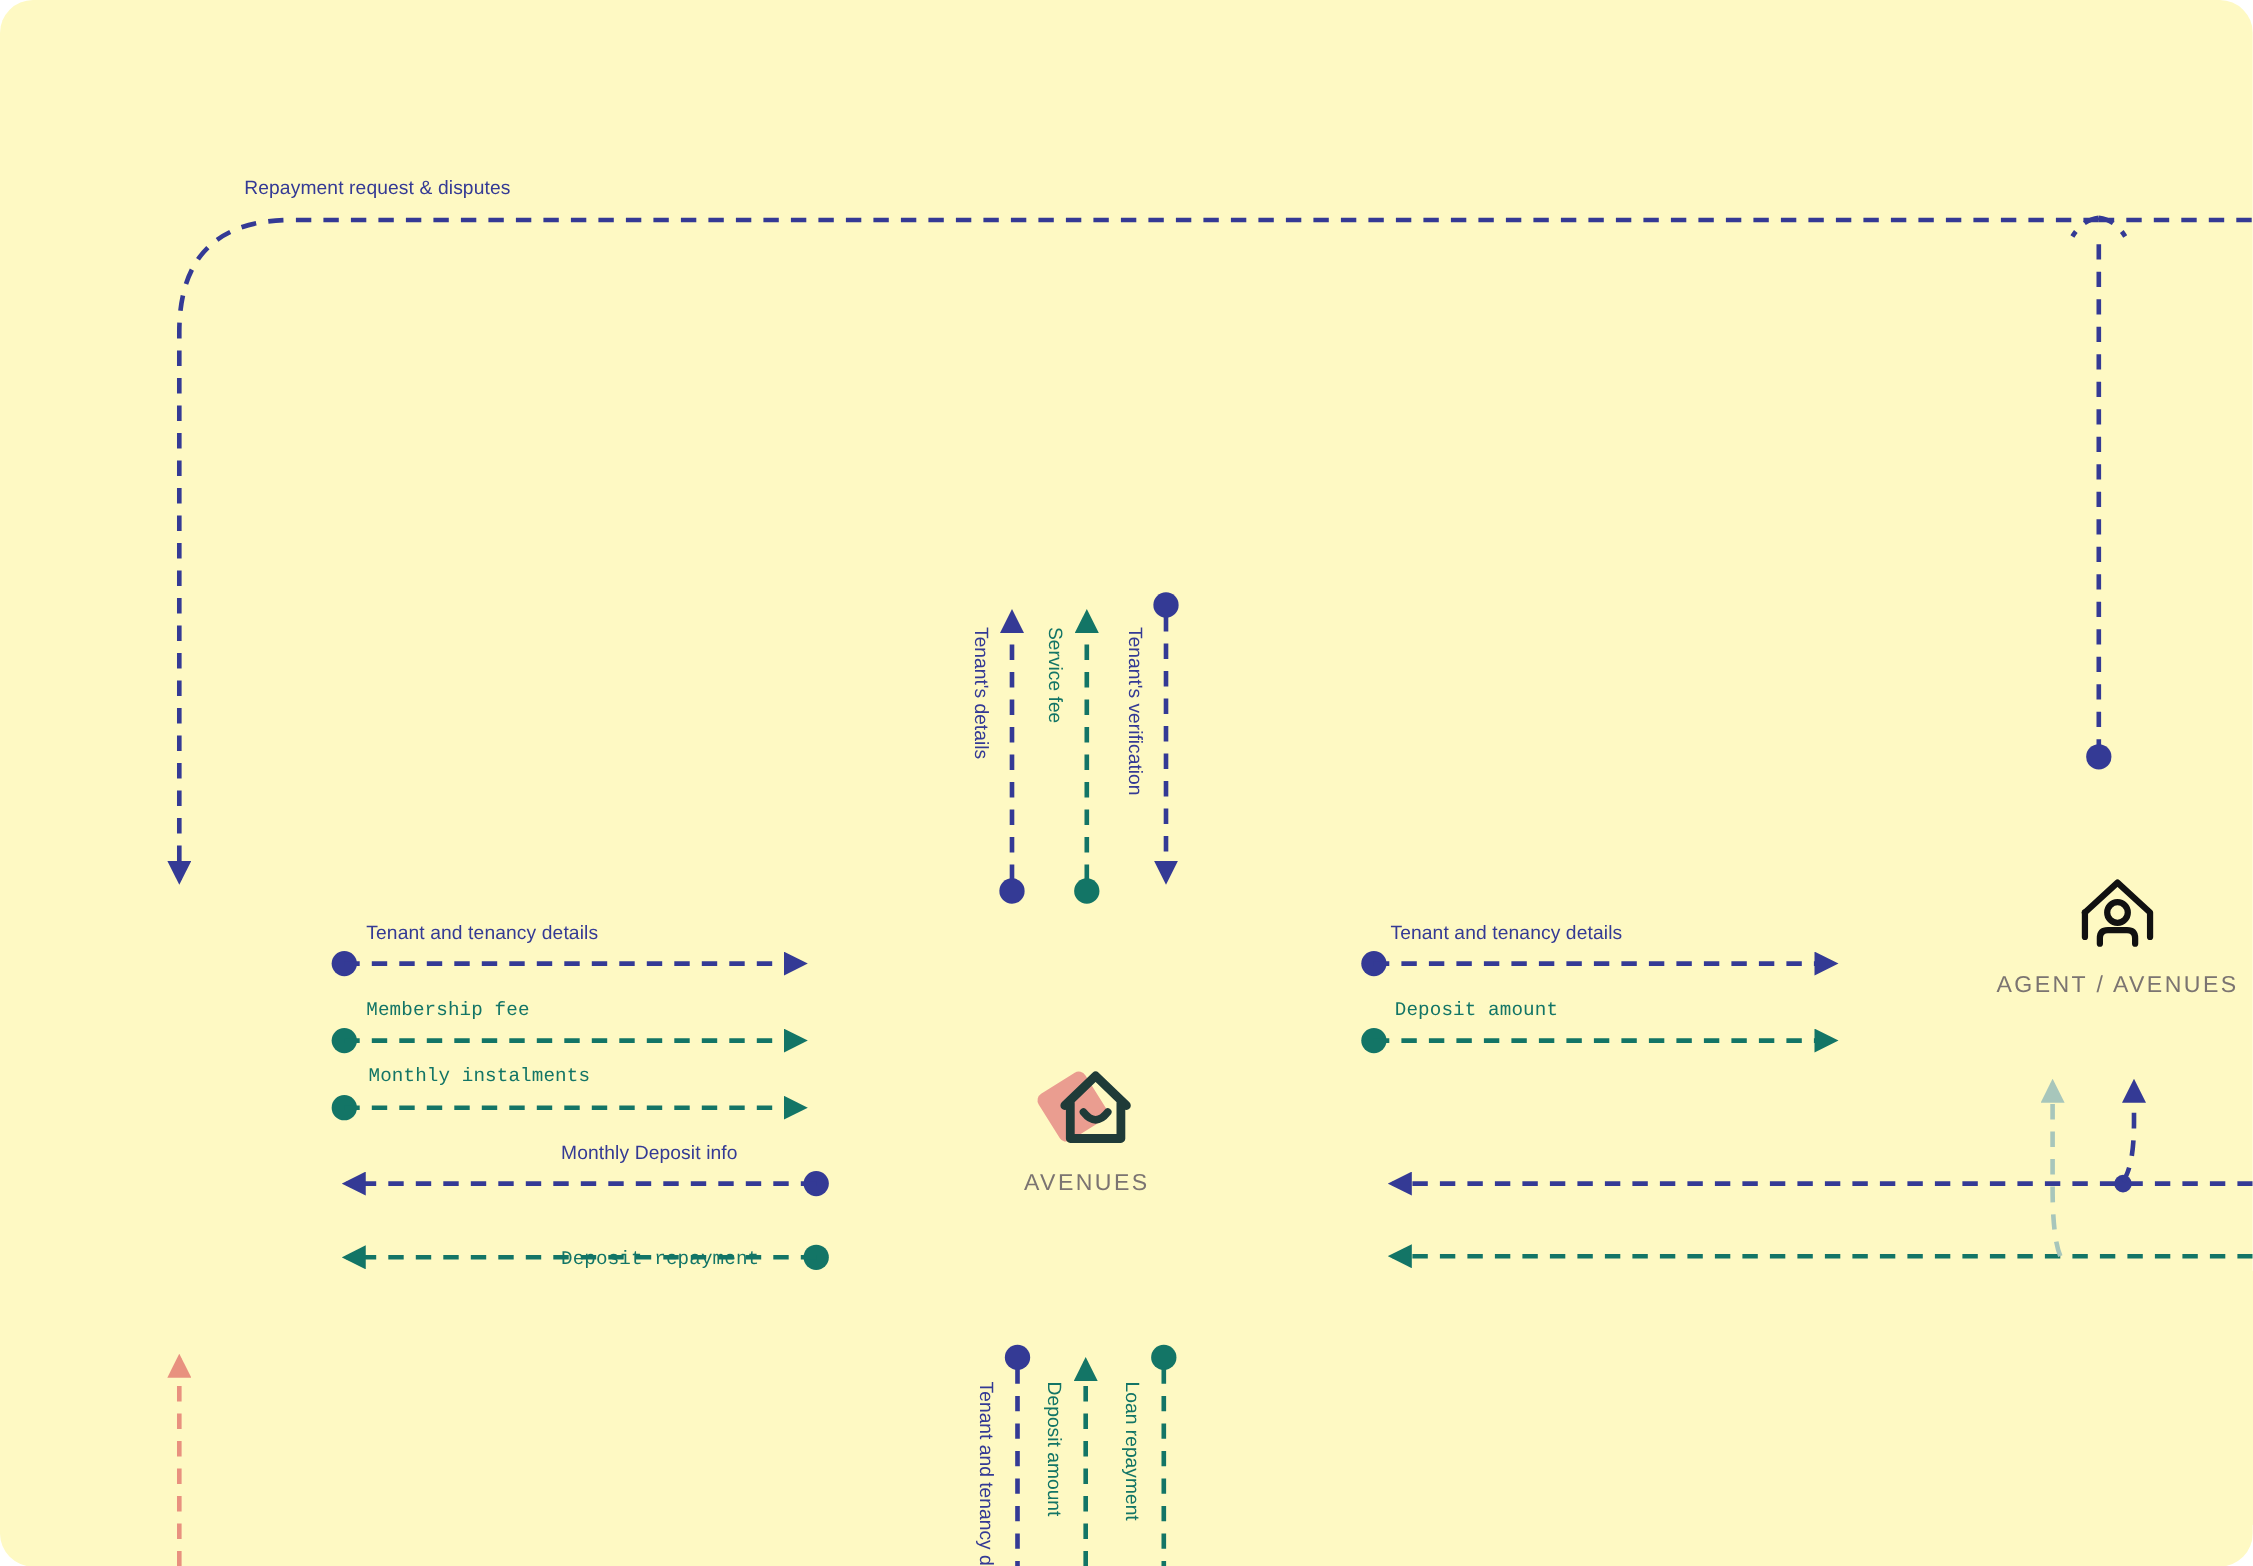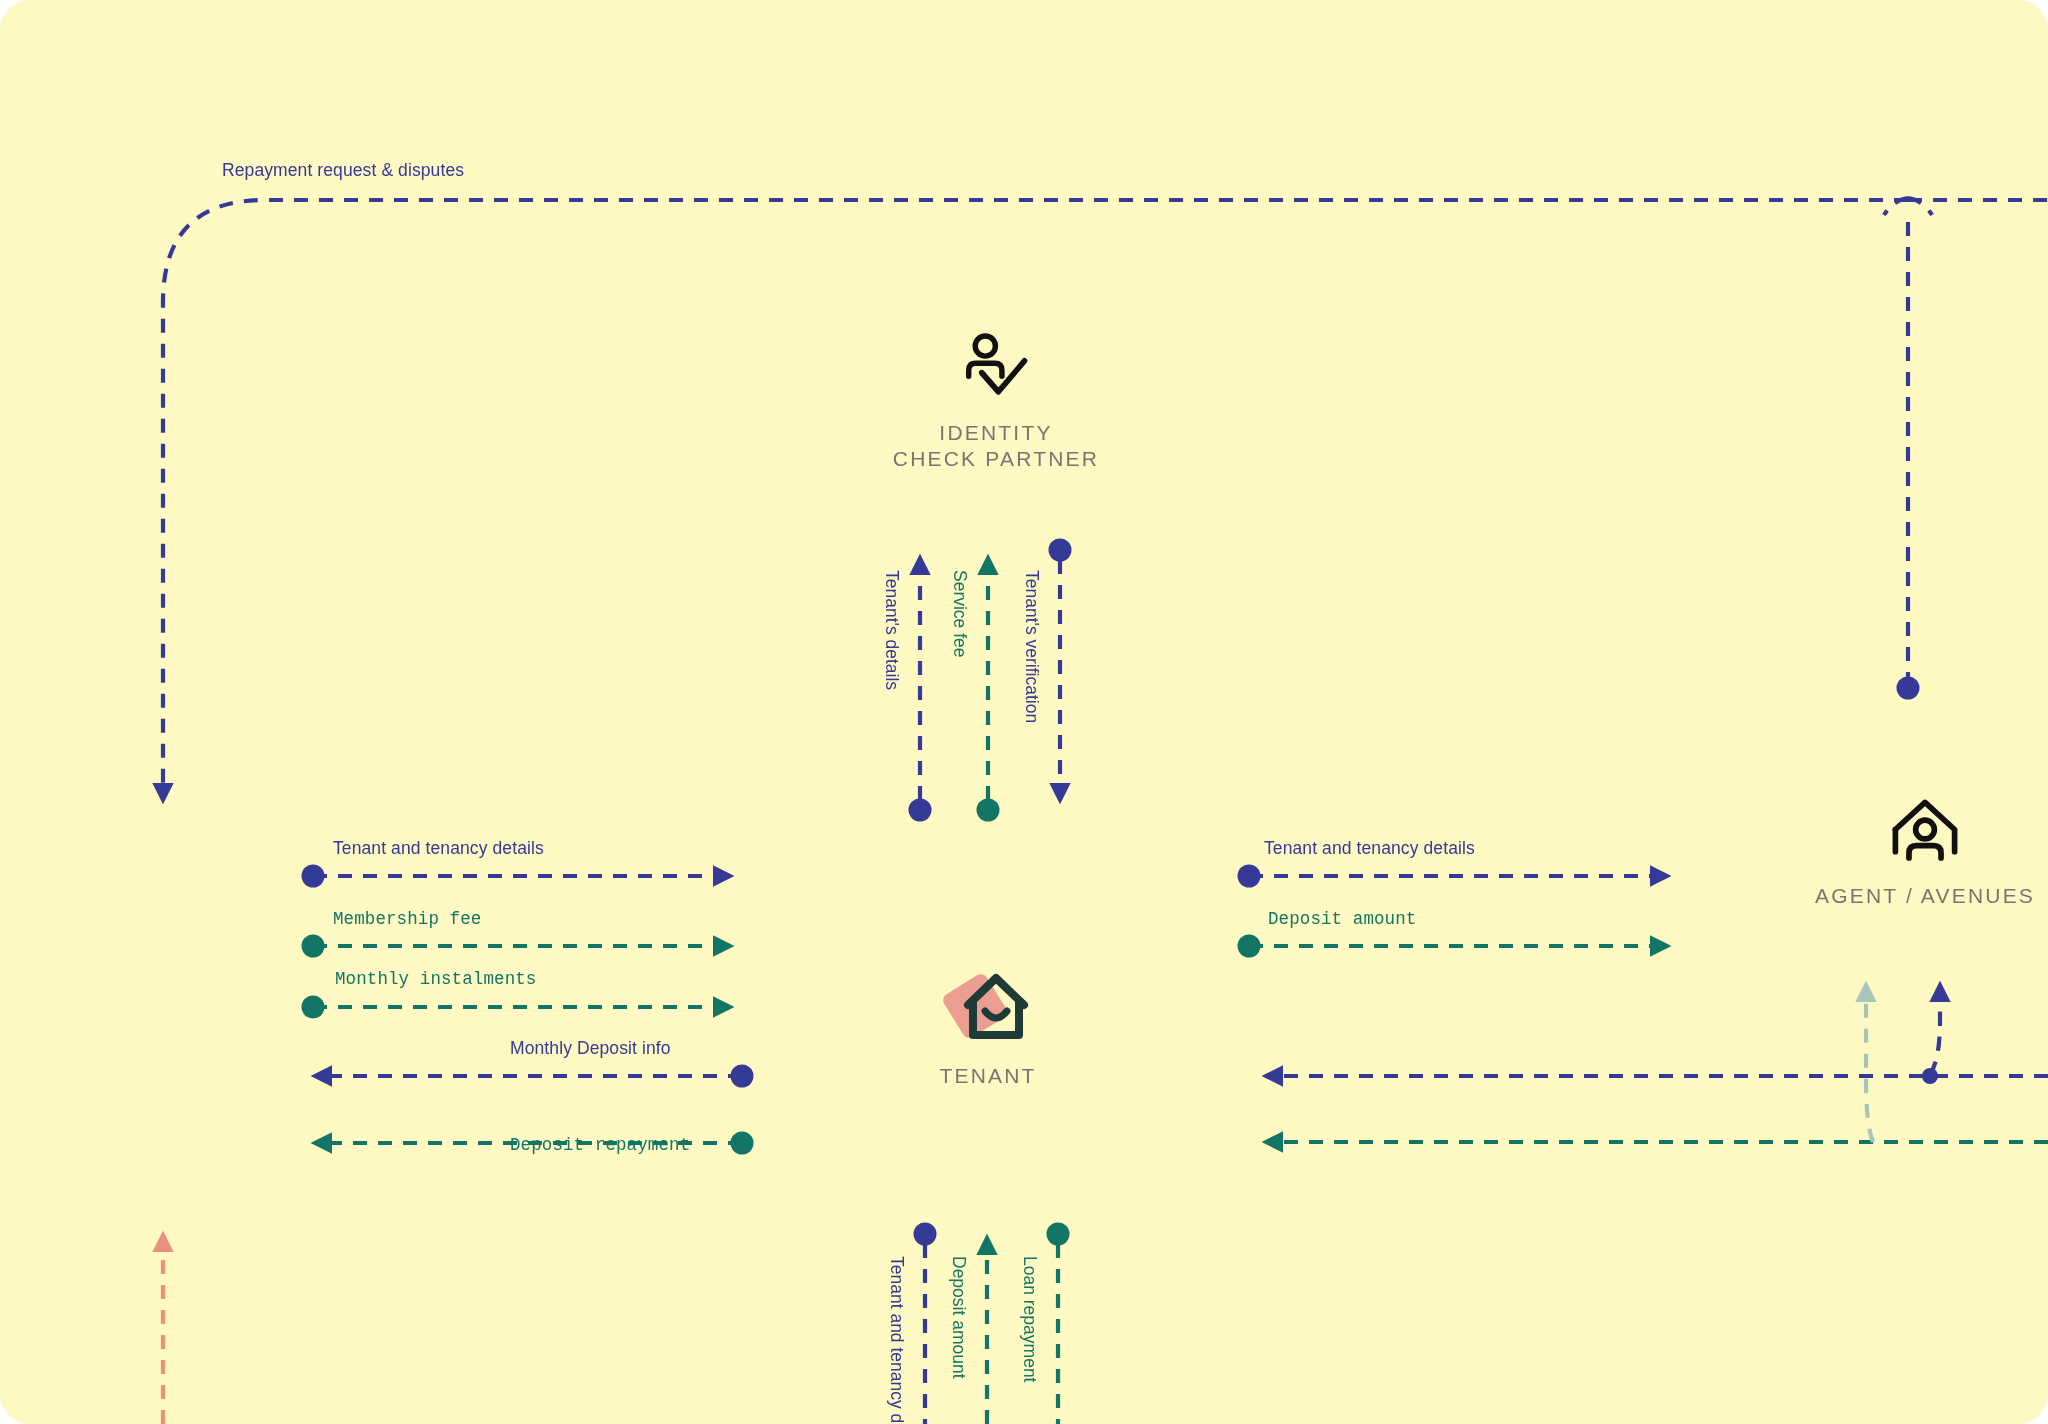--- a/index.html
+++ b/index.html
@@ -172,43 +172,32 @@
   <div class="edge-label green" style="left:1268px; top:909px;">Deposit amount</div>
 
   <div class="vert-label navy" style="left:902px; top:570px;">Tenant's details</div>
   <div class="vert-label green" style="left:970px; top:570px;">Service fee</div>
   <div class="vert-label navy" style="left:1042px; top:570px;">Tenant's verification</div>
 
   <div class="vert-label navy" style="left:907px; top:1256px;">Tenant and tenancy details</div>
   <div class="vert-label green" style="left:969px; top:1256px;">Deposit amount</div>
   <div class="vert-label green" style="left:1040px; top:1256px;">Loan repayment</div>
 
-  <div class="node" style="left:886px; top:330px; width:220px;">
-    <span class="node-icon">
-      <svg width="76" height="76" viewBox="0 0 64 64" xmlns="http://www.w3.org/2000/svg">
-        <circle cx="23" cy="13.5" r="8.5" fill="none" stroke="#111111" stroke-width="4.6"></circle>
-        <path d="M 9 39 L 9 34 Q 9 28 15 28 L 31 28 Q 37 28 37 34 L 37 39" fill="none" stroke="#111111" stroke-width="4.6" stroke-linecap="round"></path>
-        <path d="M 20 36 L 34 52 L 56 26" fill="none" stroke="#111111" stroke-width="4.8" stroke-linecap="round" stroke-linejoin="round"></path>
-      </svg>
-    </span>
-    <div class="node-label">IDENTITY
-CHECK PARTNER</div>
-  </div>
 
 
   <div class="node" style="left:880px; top:965px; width:216px;">
     <span class="node-icon">
       <svg width="96" height="84" viewBox="0 0 96 84" xmlns="http://www.w3.org/2000/svg">
         <rect x="10" y="16" width="50" height="50" rx="7" fill="#ea9d90" transform="rotate(-32 35 41)"></rect>
         <path d="M 28 40 L 56 13 L 84 40" fill="none" stroke="#1f3b38" stroke-width="8" stroke-linecap="round" stroke-linejoin="round"></path>
         <path d="M 33 38 L 33 70 L 79 70 L 79 38" fill="none" stroke="#1f3b38" stroke-width="8" stroke-linecap="round" stroke-linejoin="round"></path>
         <path d="M 45 46 Q 56 60 67 46" fill="none" stroke="#1f3b38" stroke-width="7" stroke-linecap="round"></path>
       </svg>
     </span>
-    <div class="node-label">TENANT</div>
+    <div class="node-label">AVENUES</div>
   </div>
 
   <div class="node" style="left:1795px; top:795px; width:260px;">
     <span class="node-icon">
       <svg width="80" height="74" viewBox="0 0 64 60" xmlns="http://www.w3.org/2000/svg">
         <path d="M 8 28 L 32 6 L 56 28 L 56 46" fill="none" stroke="#111111" stroke-width="4.6" stroke-linecap="round" stroke-linejoin="round"></path>
         <path d="M 8 28 L 8 46" fill="none" stroke="#111111" stroke-width="4.6" stroke-linecap="round"></path>
         <circle cx="32" cy="28" r="7.6" fill="none" stroke="#111111" stroke-width="4.6"></circle>
         <path d="M 19 51 L 19 47 Q 19 41 25 41 L 39 41 Q 45 41 45 47 L 45 51" fill="none" stroke="#111111" stroke-width="4.6" stroke-linecap="round"></path>
       </svg>

